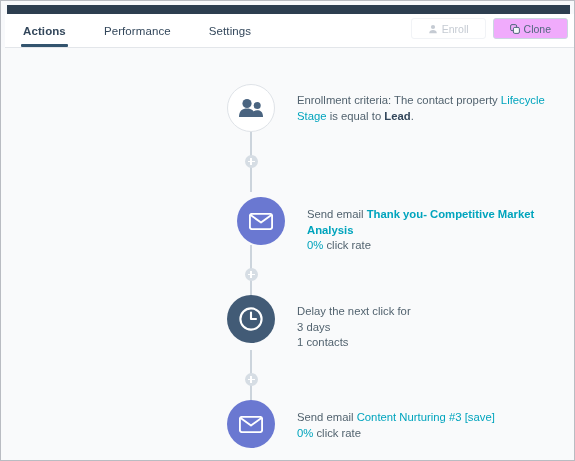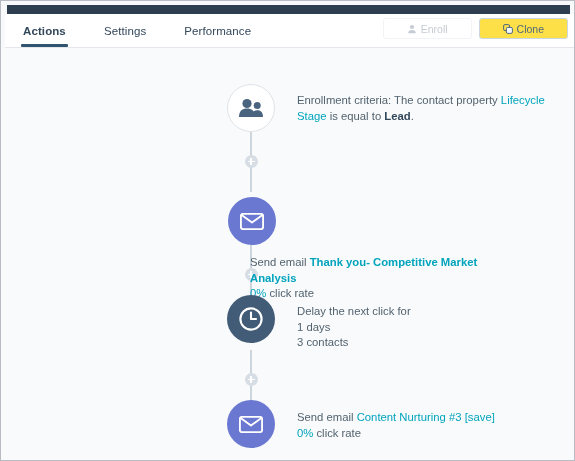--- a/index.html
+++ b/index.html
@@ -80,36 +80,36 @@
     top: 4px;
     display: flex;
     align-items: center;
     gap: 7px;
   }
   .btn {
     display: flex;
     align-items: center;
     gap: 4px;
     height: 21px;
-    padding: 0 23px;
+    padding: 0 16px;
     border-radius: 3px;
     font-size: 10.5px;
     box-sizing: border-box;
     cursor: pointer;
     user-select: none;
     white-space: nowrap;
   }
   .btn-enroll {
     color: #c5cbd3;
     background: #ffffff;
     border: 1px solid #f1f3f6;
   }
   .btn-clone {
     color: #51687e;
-    background: #fde047;
+    background: #f0abfc;
     border: 1px solid #cbd6e2;
   }
   .btn svg { display: block; }
 
   
   .canvas {
     position: absolute;
     left: 0;
     top: 47px;
     width: 573px;
@@ -204,24 +204,24 @@
 
   <div class="topbar"></div>
 
   <div class="header">
 
     <div class="tabs">
       <div class="tab active">
         <span>Actions</span>
       </div>
       <div class="tab">
+        <span>Performance</span>
+      </div>
+      <div class="tab">
         <span>Settings</span>
-      </div>
-      <div class="tab">
-        <span>Performance</span>
       </div>
     </div>
 
     <div class="header-actions">
       <div class="btn btn-enroll">
         <span>
           <svg width="10" height="10" viewBox="0 0 10 10">
             <circle cx="5" cy="3" r="2.1" fill="#c5cbd3"></circle>
             <path d="M1.2 9.3 C1.2 6.9 3 6 5 6 C7 6 8.8 6.9 8.8 9.3 Z" fill="#c5cbd3"></path>
           </svg>
@@ -257,21 +257,21 @@
           <path d="M1 19 C1 12.6 4.6 10.6 9 10.6 C13.4 10.6 17 12.6 17 19 Z" fill="#4a6480"></path>
           <circle cx="19.2" cy="7.6" r="3.5" fill="#4a6480"></circle>
           <path d="M13.4 19 C13.4 13.9 16.1 12.3 19.2 12.3 C22.3 12.3 25 13.9 25 19 Z" fill="#4a6480"></path>
         </svg>
       </div>
       <div class="node-text">
         <span>Enrollment criteria: The contact property </span><span class="link-plain">Lifecycle Stage</span><span> is equal to </span><span class="bold-dark">Lead</span><span>.</span>
       </div>
     </div>
 
-    <div class="node" style="left:227px;top:149px;flex-direction:column;">
+    <div class="node" style="left:236px;top:149px;">
       <div class="node-icon email">
         <svg width="24" height="17" viewBox="0 0 24 17">
           <rect x="0.9" y="0.9" width="22.2" height="15.2" rx="2" fill="none" stroke="#ffffff" stroke-width="1.9"></rect>
           <path d="M1.6 2 L12 9.6 L22.4 2" fill="none" stroke="#ffffff" stroke-width="1.9" stroke-linejoin="round"></path>
         </svg>
       </div>
       <div class="node-text tight">
         <span>Send email </span><span class="link">Thank you- Competitive Market Analysis</span><br>
         <span class="teal">0%</span><span> click rate</span>
       </div>
@@ -279,22 +279,22 @@
 
     <div class="node" style="left:226px;top:247px;">
       <div class="node-icon delay">
         <svg width="26" height="26" viewBox="0 0 26 26">
           <circle cx="13" cy="13" r="10.6" fill="none" stroke="#ffffff" stroke-width="2.1"></circle>
           <path d="M13 6.6 L13 13 L18 13" fill="none" stroke="#ffffff" stroke-width="2.1" stroke-linecap="round" stroke-linejoin="round"></path>
         </svg>
       </div>
       <div class="node-text">
         <span>Delay the next click for</span><br>
-        <span>1 days</span><br>
-        <span>3 contacts</span>
+        <span>3 days</span><br>
+        <span>1 contacts</span>
       </div>
     </div>
 
     <div class="node" style="left:226px;top:352px;">
       <div class="node-icon email">
         <svg width="24" height="17" viewBox="0 0 24 17">
           <rect x="0.9" y="0.9" width="22.2" height="15.2" rx="2" fill="none" stroke="#ffffff" stroke-width="1.9"></rect>
           <path d="M1.6 2 L12 9.6 L22.4 2" fill="none" stroke="#ffffff" stroke-width="1.9" stroke-linejoin="round"></path>
         </svg>
       </div>

